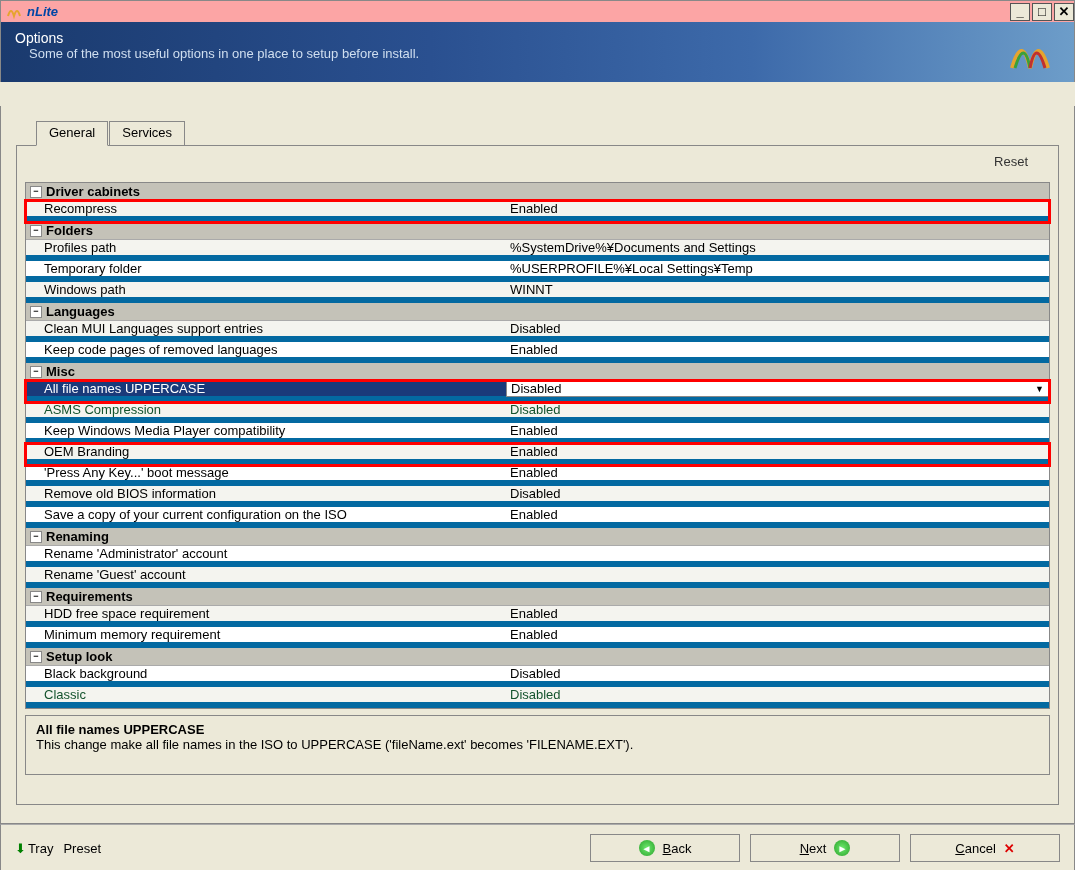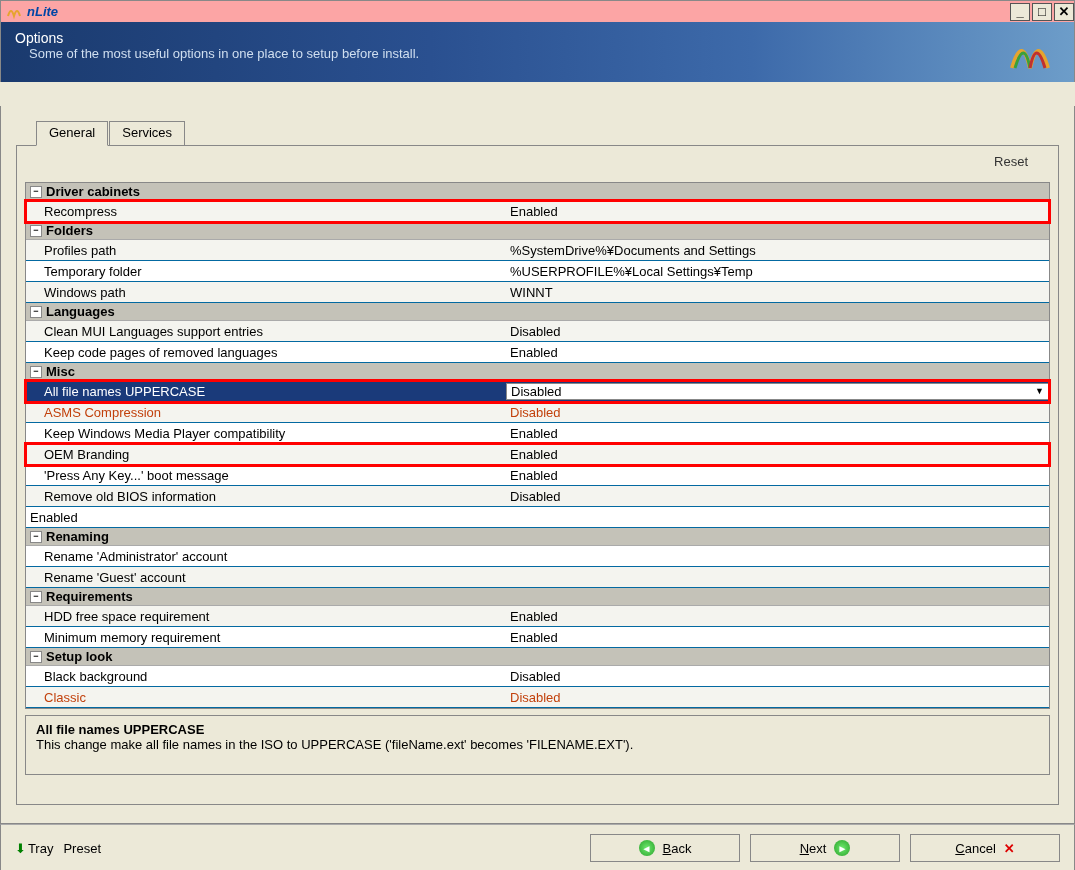--- a/index.html
+++ b/index.html
@@ -22,27 +22,27 @@
 .tab { border: 1px solid #888; border-bottom: none; padding: 3px 12px; background: #ece9d8; margin-right: 1px; cursor: pointer; }
 .tab.active { background: #ece9d8; position: relative; z-index: 2; border-bottom: 1px solid #ece9d8; margin-bottom: -1px; }
 
 .panel { border: 1px solid #888; background: #ece9d8; padding: 8px; height: 660px; position: relative; }
 
 .reset-link { position: absolute; right: 30px; top: 8px; color: #333; cursor: pointer; }
 
 .grid { border: 1px solid #888; margin-top: 28px; background: #fff; }
 .section-header { background: #c4c2b8; padding: 1px 4px; border-bottom: 1px solid #aaa; display: flex; align-items: center; font-weight: bold; }
 .expander { width: 12px; height: 12px; border: 1px solid #888; display: inline-flex; align-items: center; justify-content: center; font-size: 9px; line-height: 9px; margin-right: 4px; background: #fff; cursor: pointer; }
-.row { display: flex; border-bottom: 1px solid #0369a1; height: 21px; align-items: center; }
+.row { display: flex; border-bottom: 6px solid #0369a1; height: 21px; align-items: center; }
 .row:nth-child(even) { background: #f4f4ef; }
 .row-label { flex: 0 0 480px; padding-left: 18px; }
 .row-value { flex: 1; padding-left: 4px; }
 .row.selected { background: #1a3a7a; color: #fff; }
 .row.selected .row-value { background: #fff; color: #000; border: 1px solid #888; display: flex; align-items: center; }
-.row.disabled { color: #c2410c; }
+.row.disabled { color: #14532d; }
 .row.highlight { outline: 3px solid red; outline-offset: -1px; }
 .dropdown-arrow { margin-left: auto; margin-right: 4px; font-size: 9px; }
 
 .description { border: 1px solid #888; background: #ece9d8; padding: 6px 10px; margin-top: 6px; height: 60px; }
 .desc-title { font-weight: bold; }
 
 .footer { background: #ece9d8; border: 1px solid #888; border-top: 1px solid #aaa; height: 48px; display: flex; align-items: center; padding: 0 14px; }
 .footer-left { display: flex; gap: 10px; align-items: center; }
 .tray-icon { color: green; margin-right: 2px; }
 .footer-btns { margin-left: auto; display: flex; gap: 10px; }
@@ -157,20 +157,21 @@
       </div>
       <div class="row">
         <div class="row-label">'Press Any Key...' boot message</div>
         <div class="row-value">Enabled</div>
       </div>
       <div class="row">
         <div class="row-label">Remove old BIOS information</div>
         <div class="row-value">Disabled</div>
       </div>
       <div class="row">
+        <div class="row-label">Save a copy of your current configuration on the ISO</div>
         <div class="row-value">Enabled</div>
       </div>
 
       <div class="section-header">
         <span class="expander">−</span>
         <span>Renaming</span>
       </div>
       <div class="row">
         <div class="row-label">Rename 'Administrator' account</div>
         <div class="row-value"></div>

